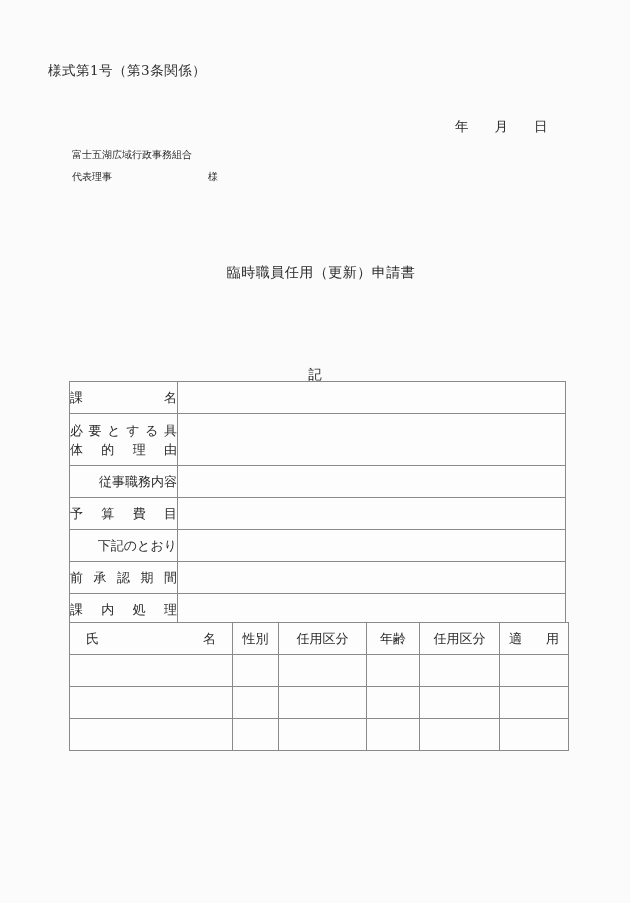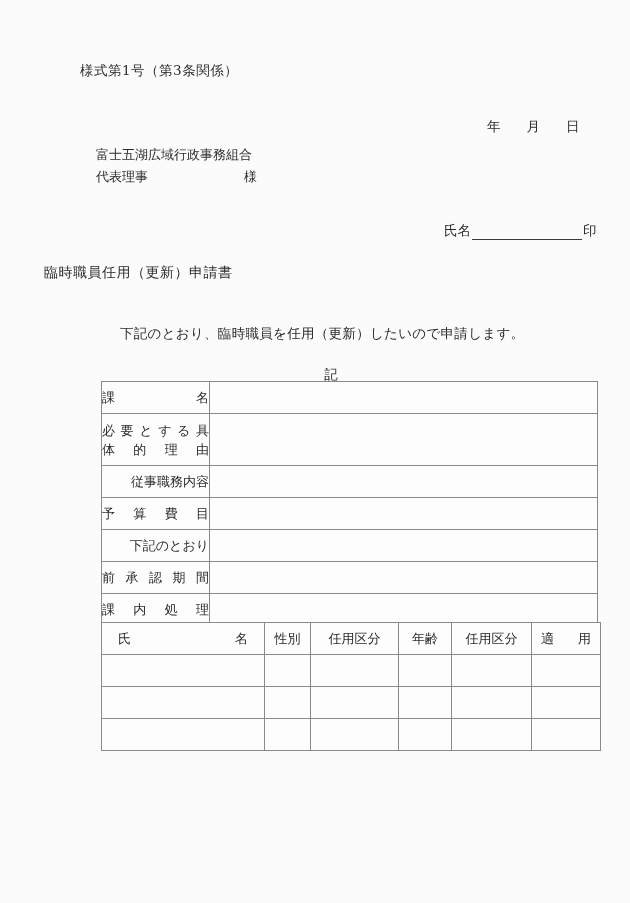--- a/index.html
+++ b/index.html
@@ -14,21 +14,20 @@
     position: relative;
     background: #fbfbfb;
     font-family: "DejaVu Serif", "Liberation Serif", serif;
     color: #2b2b2b;
     overflow: hidden;
   }
 
   .page {
     position: absolute;
     inset: 0;
-    margin-left: 32px;
   }
 
   
   .form-no {
     position: absolute;
     left: 48px;
     top: 62px;
     font-size: 13.5px;
     letter-spacing: 0.5px;
     white-space: nowrap;
@@ -38,23 +37,23 @@
     position: absolute;
     left: 455px;
     top: 118px;
     font-size: 13.5px;
     white-space: nowrap;
   }
   .date-line .gap { display: inline-block; width: 26px; }
 
   .addressee {
     position: absolute;
-    left: 64px;
+    left: 72px;
     top: 144px;
-    font-size: 13px;
+    font-size: 10px;
     line-height: 22px;
     white-space: nowrap;
   }
   .addressee .ln2 {
     display: block;
   }
   .addressee .sama {
     display: inline-block;
     margin-left: 96px;
   }
@@ -76,20 +75,21 @@
     height: 15px;
     margin: 0 1px;
   }
   .name-seal .seal { flex: 0 0 auto; }
 
   .doc-title {
     position: absolute;
     left: 12px;
     right: 0;
     top: 264px;
+    text-align: center;
     font-size: 14px;
     letter-spacing: 0.5px;
   }
 
   .body-text {
     position: absolute;
     left: 88px;
     top: 325px;
     font-size: 13.5px;
     letter-spacing: 0.3px;
@@ -179,29 +179,23 @@
     <span>年</span><span class="gap"></span><span>月</span><span class="gap"></span><span>日</span>
   </div>
 
   <div class="addressee">
     <span>富士五湖広域行政事務組合</span>
     <span class="ln2">
       <span>代表理事</span><span class="sama">様</span>
     </span>
   </div>
 
-  <div class="name-seal">
-    <span class="label">氏名</span>
-    <span class="rule"></span>
-    <span class="seal">印</span>
-  </div>
 
   <div class="doc-title">臨時職員任用（更新）申請書</div>
 
-  <div class="body-text">下記のとおり、臨時職員を任用（更新）したいので申請します。</div>
 
   <div class="ki-mark">記</div>
 
   <table class="tbl" id="main-table">
     <tbody>
       <tr class="r-one">
         <td class="lbl-cell">
           <span class="lbl-just">
             <span>課</span>
               <span>名</span>

